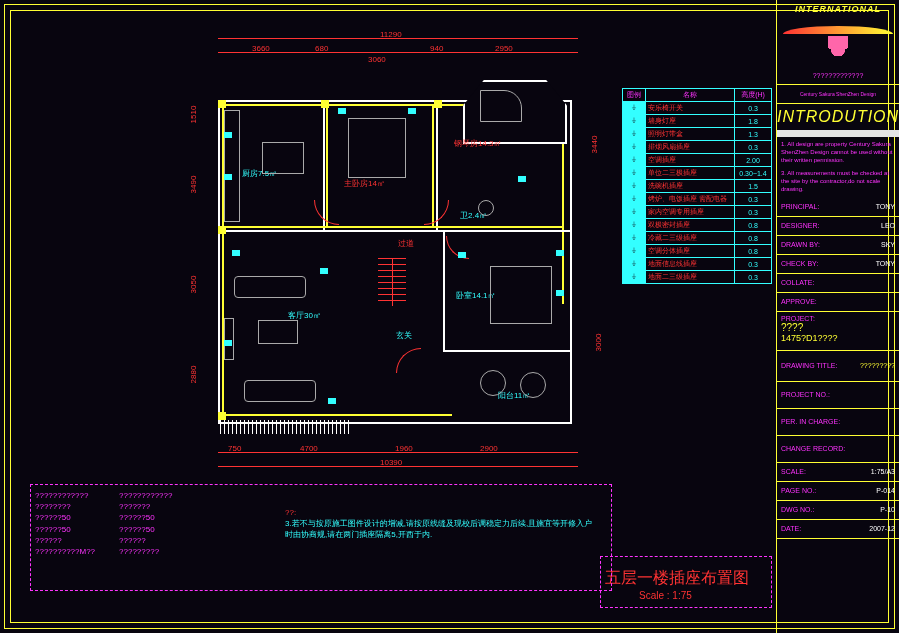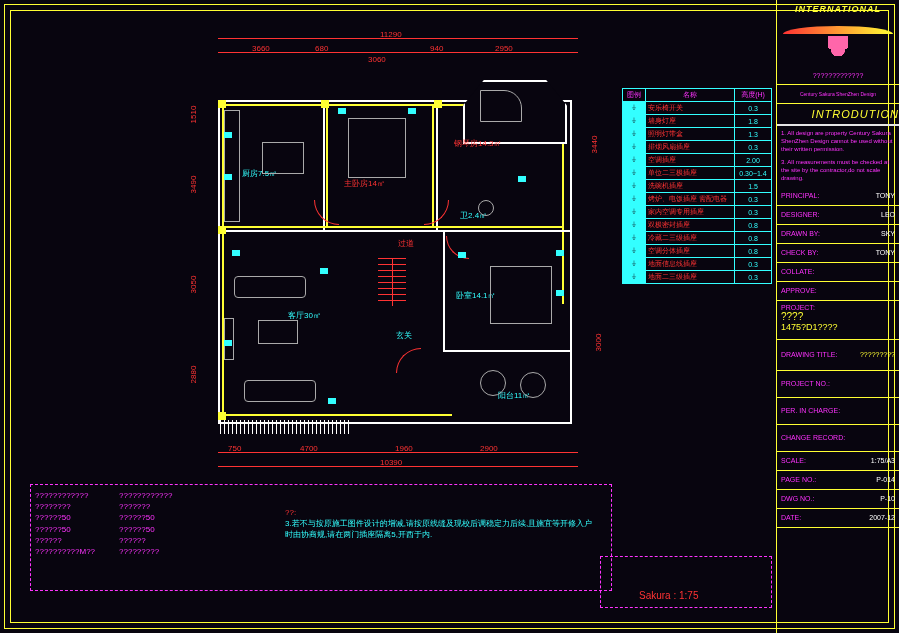--- a/index.html
+++ b/index.html
@@ -15,21 +15,21 @@
 .legend table{border-collapse:collapse;width:100%}
 .legend th{background:#08050f;border:1px solid #33ffff;color:#ff33ff;font-size:7px;padding:1px 2px;text-align:center;font-weight:normal}
 .legend td{border:1px solid #33ffff;font-size:7px;padding:1px 2px}
 .legend td.icon{background:#33ffff;width:18px;text-align:center;color:#08050f}
 .legend td.name{color:#ff3333}
 .legend td.ht{color:#33ffff;text-align:center;width:32px}
 .tblock{position:absolute;right:0;top:0;width:122px;height:633px;border-left:1px solid #ffff33}
 .tblock .row{border-bottom:1px solid #ffff33;padding:3px 4px;font-size:7px;color:#ff33ff;display:flex;justify-content:space-between;min-height:12px;align-items:center}
 .tblock .row .v{color:#fff}
 .tblock .hdr{color:#ffff33;font-weight:bold;letter-spacing:1px;font-size:9px;text-align:center;padding:4px 0}
-.intro-title{color:#ffff33;font-style:italic;font-size:11px;text-align:right;border-bottom:2px solid #e5e5e5;padding:4px 0;letter-spacing:1px}
+.intro-title{color:#ffff33;font-style:italic;font-size:16px;text-align:right;border-bottom:7px solid #e5e5e5;padding:4px 0;letter-spacing:1px}
 .intro-body{color:#ff33ff;font-size:6px;padding:4px;line-height:1.3}
 .logo{text-align:center;padding:6px 0}
 .logo-flower{display:inline-block;width:20px;height:20px;background:radial-gradient(circle at 30% 30%,#ff66aa 0 40%,transparent 41%),radial-gradient(circle at 70% 30%,#ff66aa 0 40%,transparent 41%),radial-gradient(circle at 50% 70%,#ff66aa 0 40%,transparent 41%),radial-gradient(circle at 50% 50%,#ffcc33 0 20%,transparent 21%)}
 .logo-swoosh{display:block;height:8px;margin:2px 6px;background:linear-gradient(90deg,#ff3333,#ffff33);border-radius:50% 50% 0 0/100% 100% 0 0}
 .notes{position:absolute;left:35px;top:490px;width:220px;font-size:8px;color:#ff33ff;line-height:1.4}
 .notes2{position:absolute;left:285px;top:508px;width:310px;font-size:8px;color:#33ffff;line-height:1.35}
 .notes2 .lead{color:#ff3333}
 .bigtitle{position:absolute;left:605px;top:568px;font-size:16px;color:#ff3333}
 .bigscale{position:absolute;left:639px;top:590px;font-size:10px;color:#ff3333}
 .furn{position:absolute;border:1px solid #aaa}
@@ -342,18 +342,19 @@
           <div>?????????</div>
         </div>
  </div>
 </div>
 
 <div class="notes2">
  <span class="lead">??:</span>
  <span id="nr"><div>3.若不与按原施工图件设计的增减,请按原线缝及现校后调稳定力后续,且施宜等开修入户时由协商规,请在两门插座隔离5,开西于内.</div></span>
 </div>
 
-<div class="bigscale">Sakura : 1:75</div>
+<div class="bigtitle">五层一楼插座布置图</div>
+<div class="bigscale">Scale : 1:75</div>
 
 <div style="position:absolute;left:30px;top:484px;width:580px;height:105px;border:1px dashed #ff33ff"></div>
 <div style="position:absolute;left:600px;top:556px;width:170px;height:50px;border:1px dashed #ff33ff"></div>
 
 </div>
 
 </body></html>

